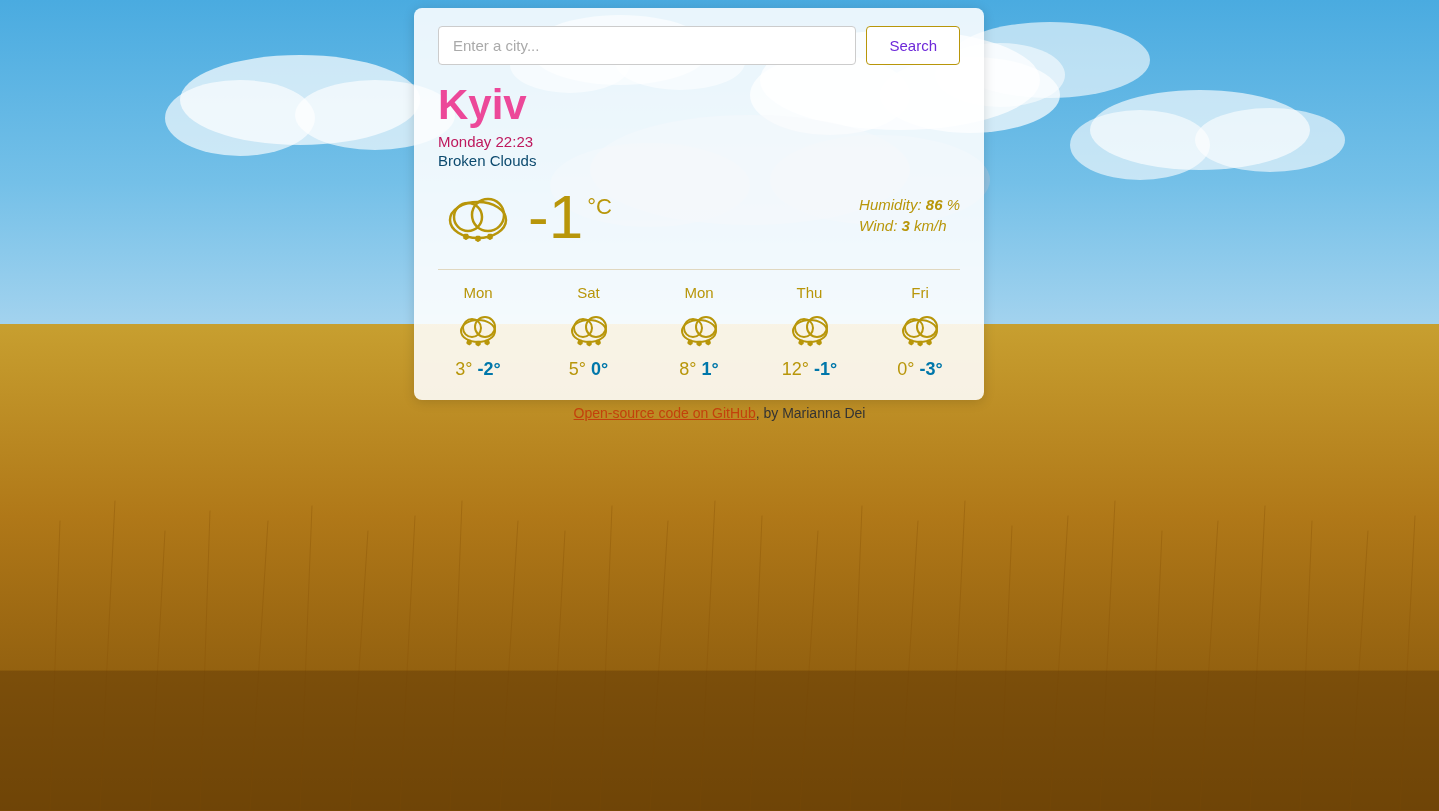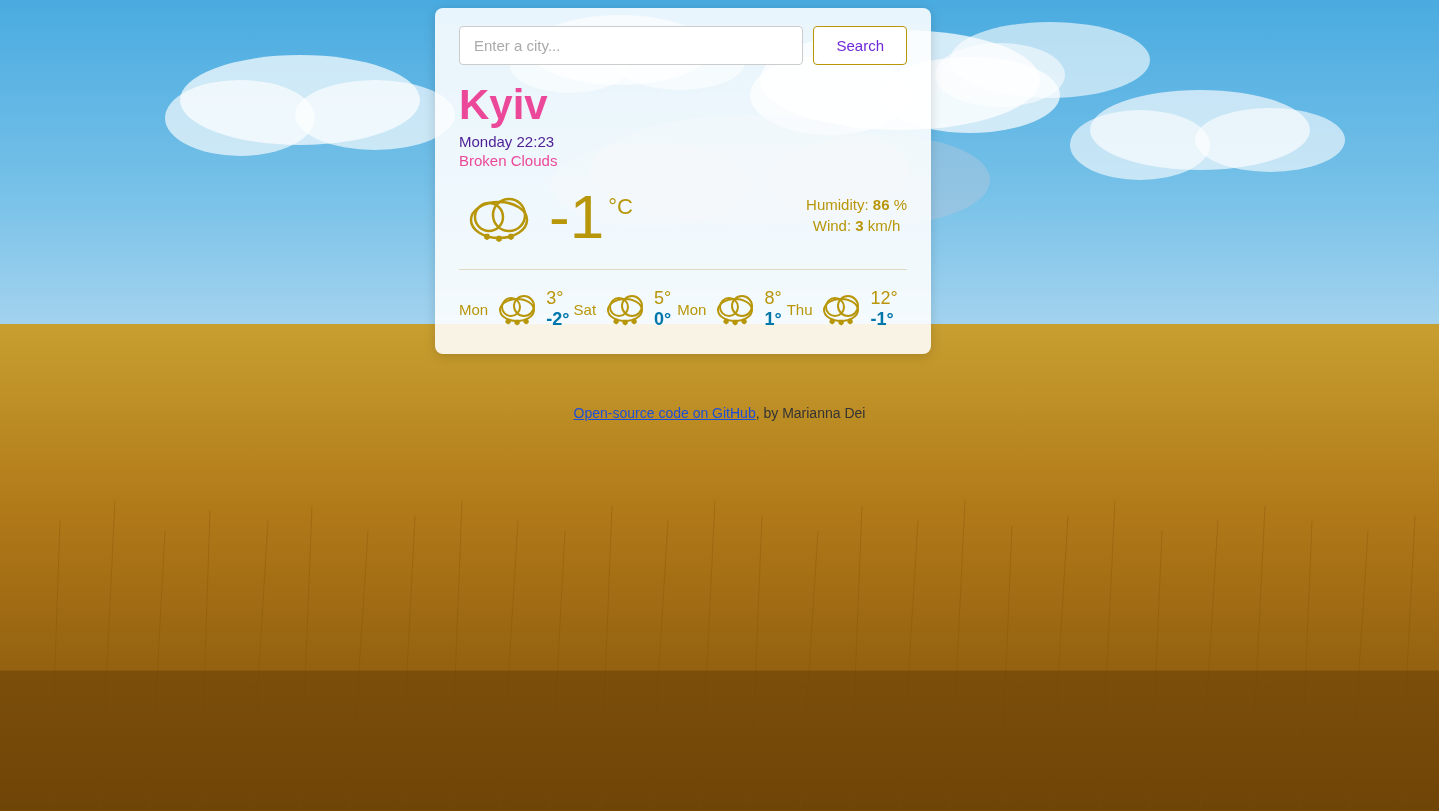--- a/index.html
+++ b/index.html
@@ -28,22 +28,22 @@
           #b8821a 75%,
           #a06810 85%,
           #8a5508 100%
         );
     }
 
     
     .weather-card {
       position: absolute;
       top: 8px;
-      left: 435px;
-      width: 496px;
+      left: 414px;
+      width: 570px;
       background: rgba(255,255,255,0.88);
       border-radius: 8px;
       padding: 18px 24px 20px 24px;
       box-shadow: 0 2px 12px rgba(0,0,0,0.15);
     }
 
     
     .search-row {
       display: flex;
       gap: 10px;
@@ -79,27 +79,27 @@
     .city-name {
       font-size: 42px;
       font-weight: bold;
       color: #ec4899;
       margin-bottom: 4px;
     }
 
     
     .datetime {
       font-size: 15px;
-      color: #4c1d95;
+      color: #be185d;
       margin-bottom: 2px;
     }
 
     .condition {
       font-size: 15px;
-      color: #ec4899;
+      color: #0c4a6e;
       margin-bottom: 16px;
     }
 
     
     .current-weather {
       display: flex;
       align-items: center;
       margin-bottom: 20px;
     }
 
@@ -117,21 +117,22 @@
 
     .temp-unit {
       font-size: 22px;
       color: #b8960a;
       vertical-align: super;
       margin-top: 8px;
     }
 
     .weather-stats {
       margin-left: auto;
-      text-align: center;
+      text-align: left;
+      font-style: italic;
     }
 
     .stat-line {
       font-size: 15px;
       color: #b8960a;
       margin-bottom: 4px;
     }
 
     .stat-value {
       font-weight: bold;
@@ -140,21 +141,21 @@
     
     .forecast-row {
       display: flex;
       justify-content: space-between;
       border-top: 1px solid #e0d8c0;
       padding-top: 14px;
     }
 
     .forecast-day {
       display: flex;
-      flex-direction: row;
+      flex-direction: column;
       align-items: center;
       gap: 4px;
       min-width: 80px;
     }
 
     .day-label {
       font-size: 15px;
       color: #b8960a;
       font-weight: 500;
     }
@@ -182,21 +183,21 @@
       position: absolute;
       bottom: 390px;
       left: 0;
       width: 100%;
       text-align: center;
       font-size: 14px;
       color: #333;
     }
 
     .footer a {
-      color: #1d4ed8;
+      color: #c2410c;
     }
 
     
     .cloud-icon svg {
       fill: none;
       stroke: #b8960a;
       stroke-width: 2.5;
     }
   </style>
 </head>
@@ -393,19 +394,36 @@
           <text x="16" y="39" font-size="7" fill="#b8960a" text-anchor="middle">*</text>
           <text x="25" y="40" font-size="7" fill="#b8960a" text-anchor="middle">*</text>
           <text x="34" y="39" font-size="7" fill="#b8960a" text-anchor="middle">*</text>
         </svg>
       </div>
       <div class="forecast-temps">
         <span class="temp-high">12°</span>
         <span class="temp-low">-1°</span>
       </div>
     </div>
+      <div class="forecast-day">
+      <span class="day-label">Fri</span>
+      <div class="forecast-icon cloud-icon">
+        <svg width="50" height="42" viewBox="0 0 50 42">
+          <ellipse cx="25" cy="24" rx="17" ry="11" fill="none" stroke="#b8960a" stroke-width="2"></ellipse>
+          <ellipse cx="19" cy="21" rx="9" ry="9" fill="none" stroke="#b8960a" stroke-width="2"></ellipse>
+          <ellipse cx="32" cy="20" rx="10" ry="10" fill="none" stroke="#b8960a" stroke-width="2"></ellipse>
+          <text x="16" y="39" font-size="7" fill="#b8960a" text-anchor="middle">*</text>
+          <text x="25" y="40" font-size="7" fill="#b8960a" text-anchor="middle">*</text>
+          <text x="34" y="39" font-size="7" fill="#b8960a" text-anchor="middle">*</text>
+        </svg>
+      </div>
+      <div class="forecast-temps">
+        <span class="temp-high">0°</span>
+        <span class="temp-low">-3°</span>
+      </div>
+    </div>
     </div>
 
 </div>
 
 <div class="footer">
   <a href="#">Open-source code on GitHub</a><span>, by Marianna Dei</span>
 </div>
 
 </body></html>

